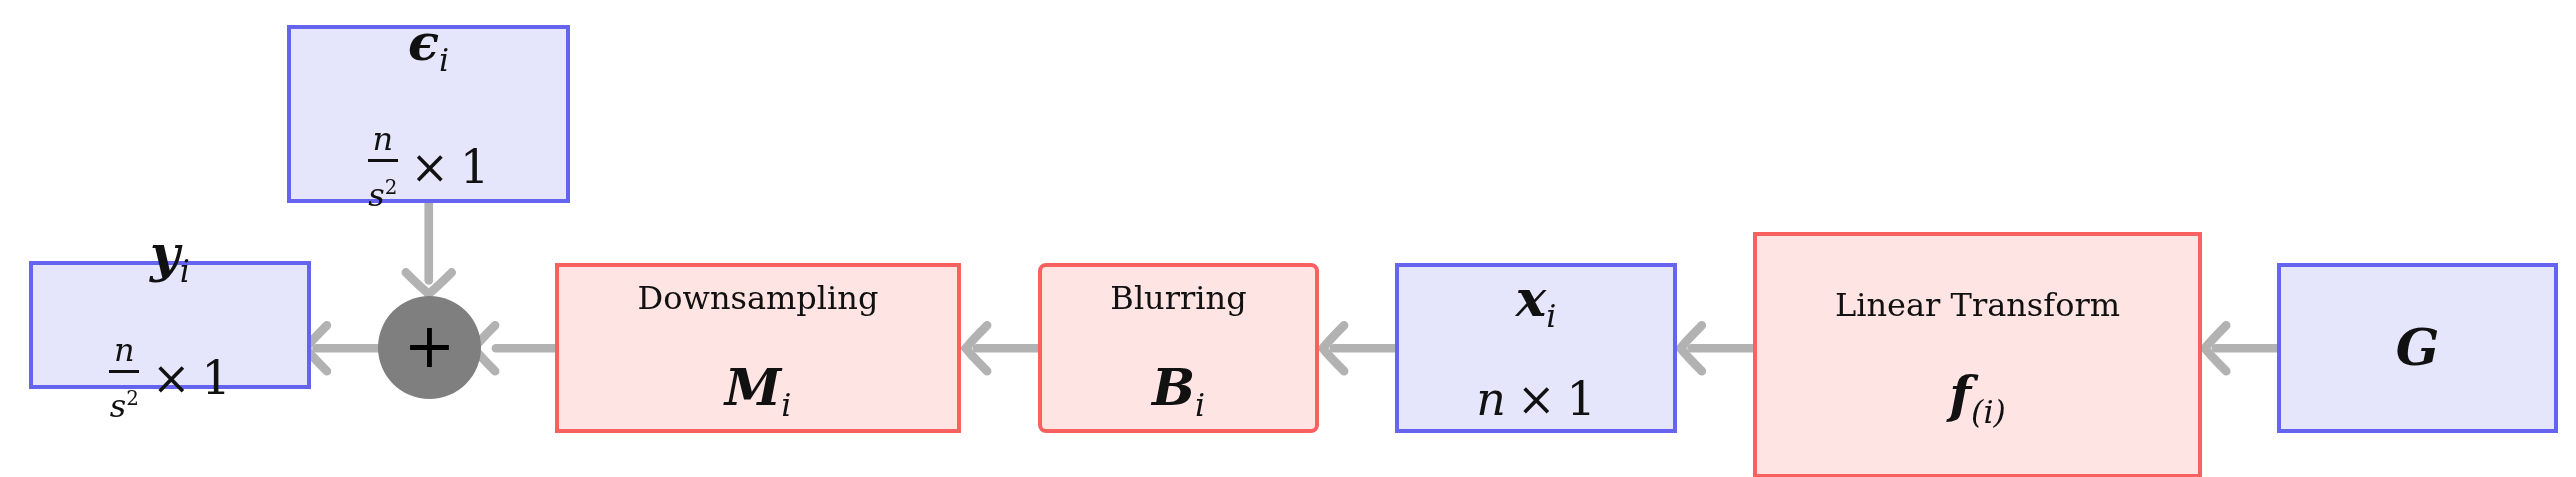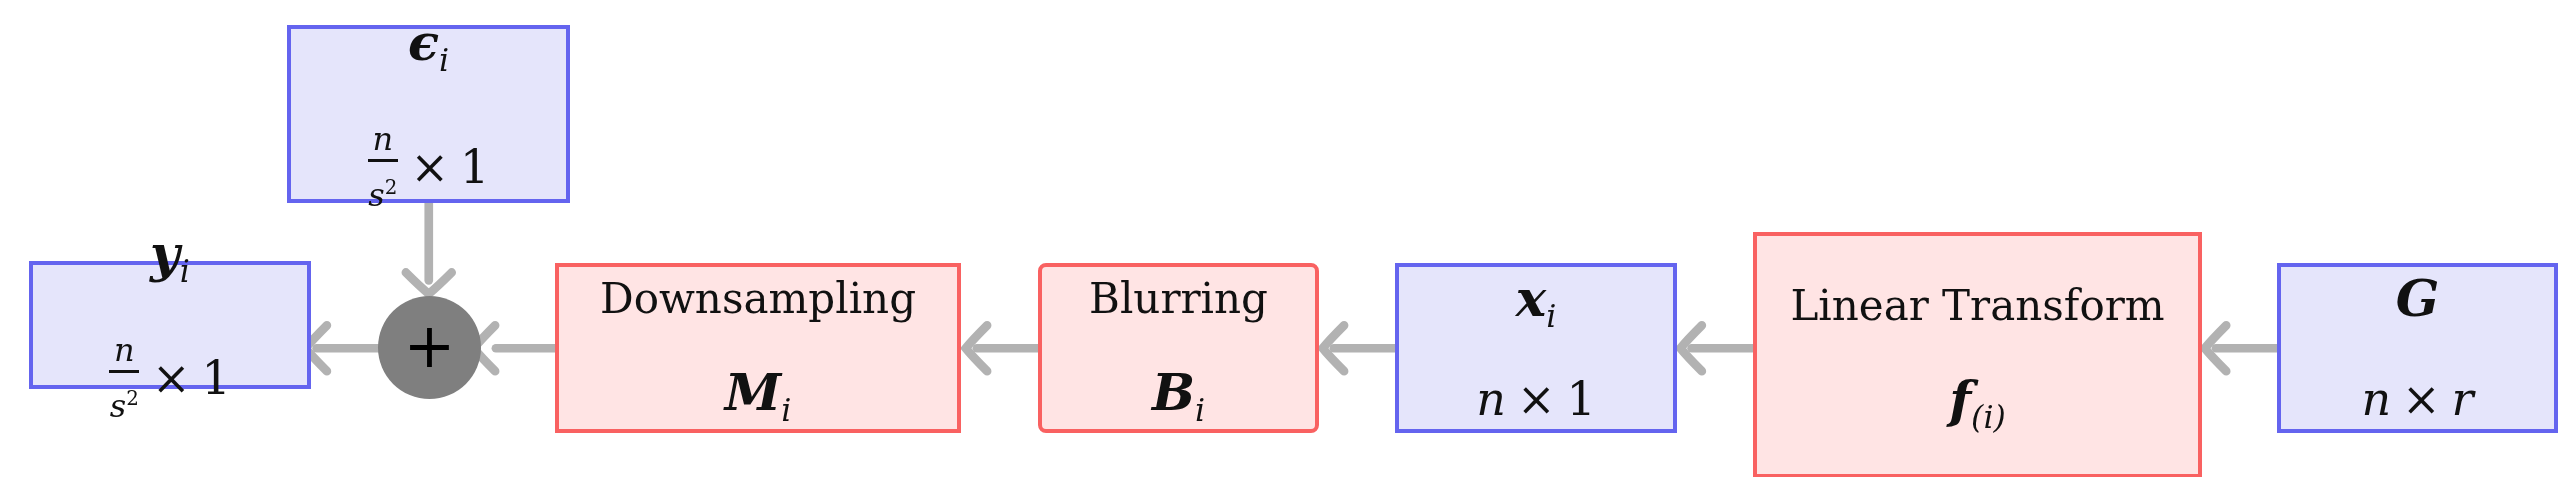--- a/index.html
+++ b/index.html
@@ -24,21 +24,21 @@
   svg.wires .head { stroke: var(--arrow); stroke-width: 11; fill: none; stroke-linecap: round; }
 
   .node {
     position: absolute; z-index: 2;
     display: flex; flex-direction: column; align-items: center; justify-content: center;
     text-align: center; line-height: 1.08; gap: 44px;
   }
   .node.blue { background: var(--blue-fill); border: 4.7px solid var(--blue-border); }
   .node.red  { background: var(--red-fill);  border: 4.7px solid var(--red-border); }
 
-  .title { font-size: 42px; font-style: normal; white-space: nowrap; }
+  .title { font-size: 32px; font-style: normal; white-space: nowrap; }
   .sym   { font-size: 51px; font-style: italic; font-weight: bold; white-space: nowrap; }
   .sym sub { font-size: 62%; font-style: italic; font-weight: normal; line-height: 0; }
   .dim   { font-size: 46px; font-style: normal; white-space: nowrap; margin-top: 4.7px; }
   .dim i { font-style: italic; }
   .dim .op { margin: 0 11px; }
 
   .dimrow { display: flex; flex-direction: row; align-items: center; justify-content: center; margin-top: 8px; }
   .frac { display: inline-flex; flex-direction: column; font-size: 32px; font-style: italic; line-height: 1.1; margin-right: 12.6px; }
   .frac .num { border-bottom: 3.2px solid var(--ink); text-align: center; padding: 0 4.7px 1.6px 4.7px; }
   .frac .den { text-align: center; padding-top: 15px; }
@@ -145,17 +145,16 @@
     <div class="dim"><i>n</i><span class="op">×</span><span>1</span></div>
   </div>
 
   <div class="node red" id="node-linear-transform">
     <div class="title">Linear Transform</div>
     <div class="sym"><span>f</span><sub>(i)</sub></div>
   </div>
 
   <div class="node blue" id="node-g-matrix">
     <div class="sym"><span>G</span></div>
-    <div class="dim"><i>n</i><span class="op">×</span><i>r</i></div>
   </div>
 
 </div>
 
 
 </body></html>

